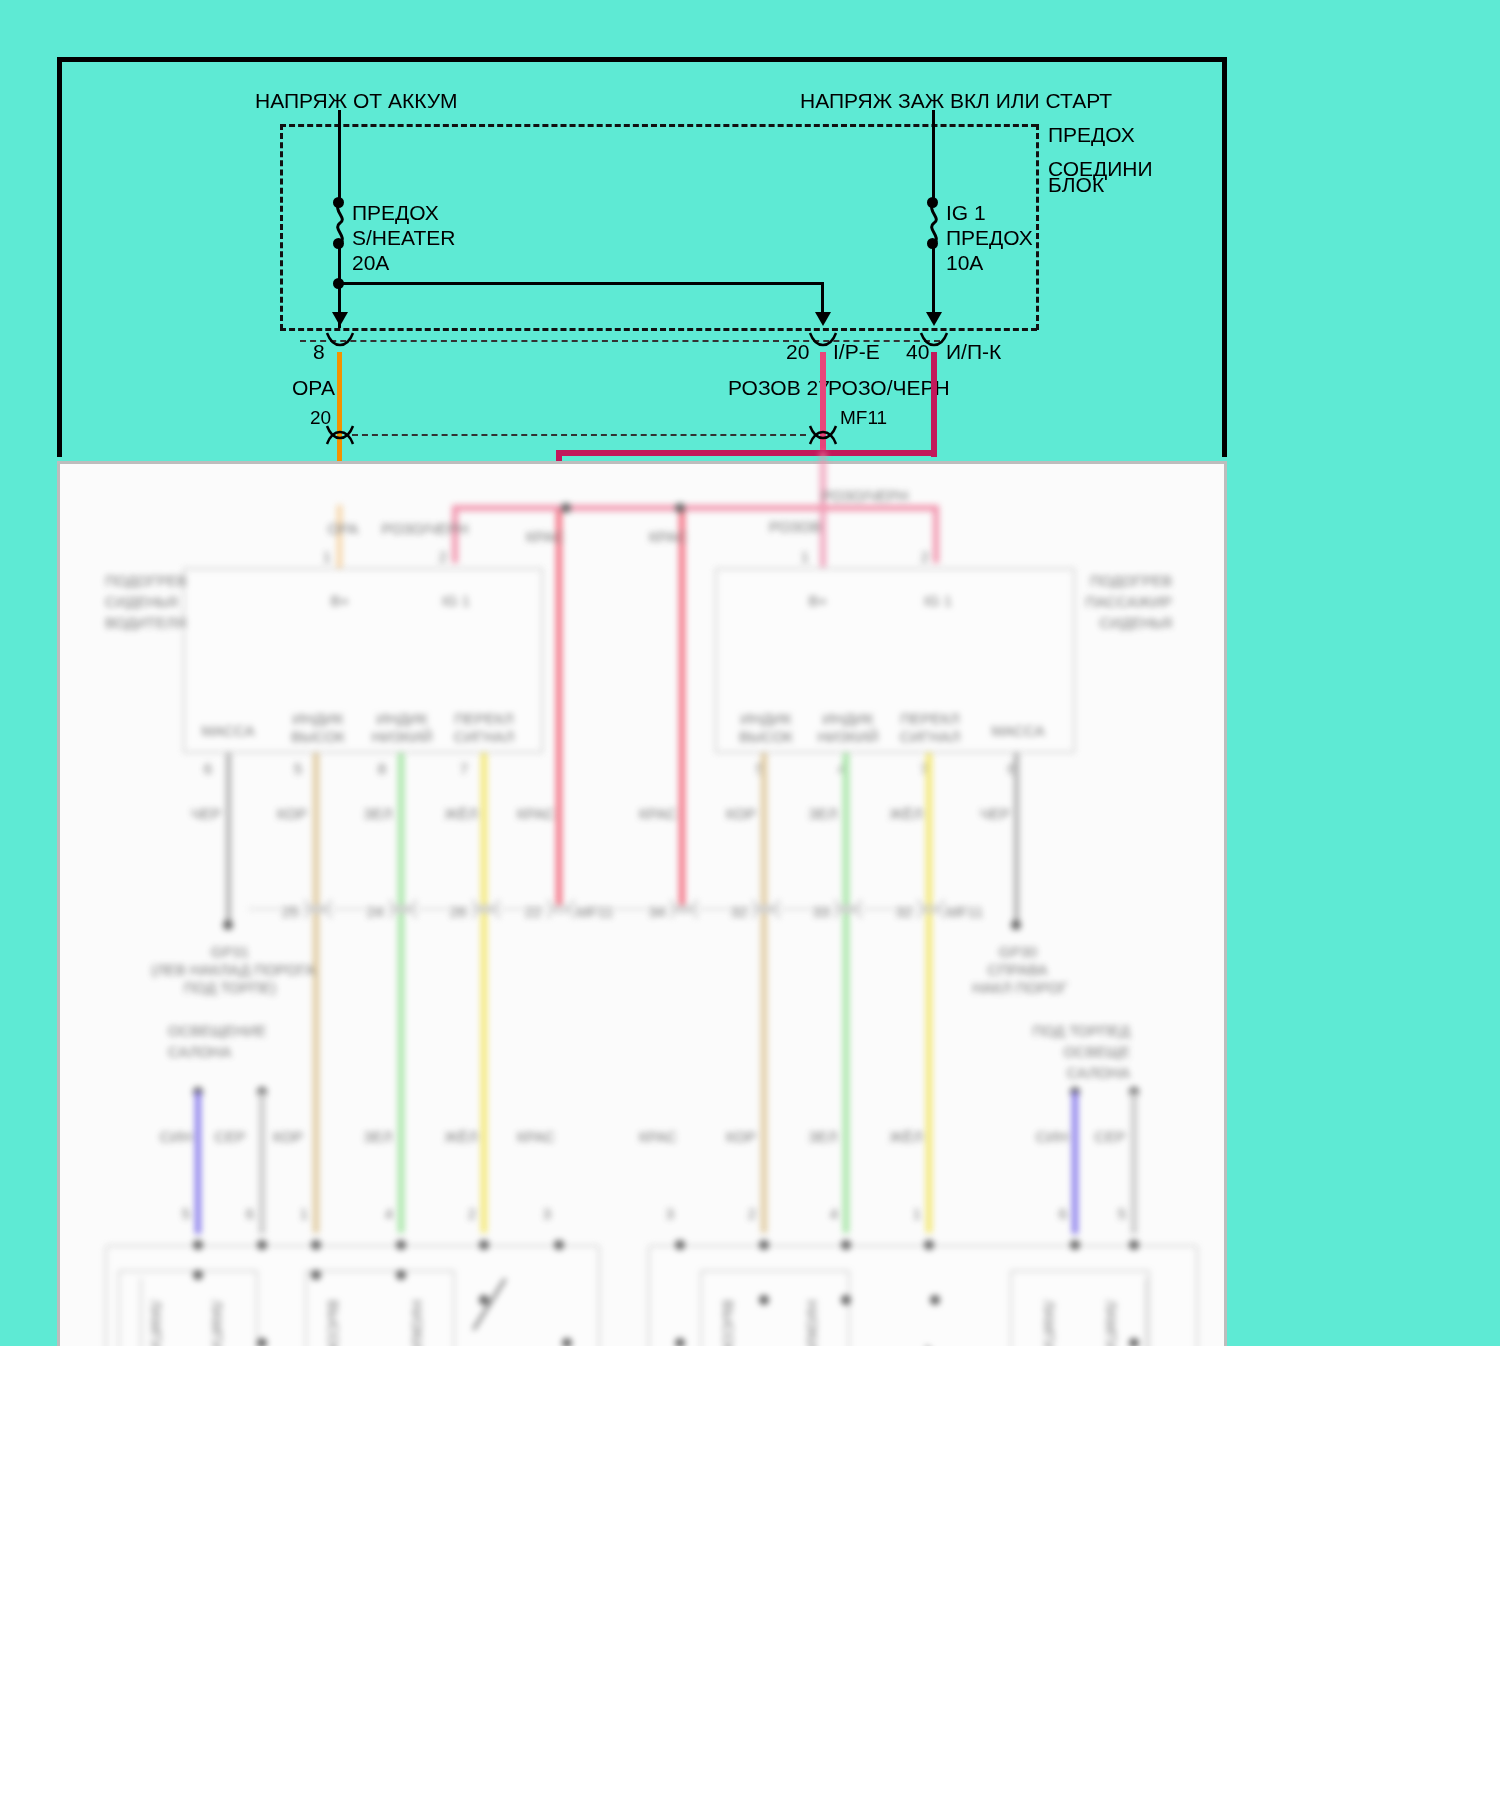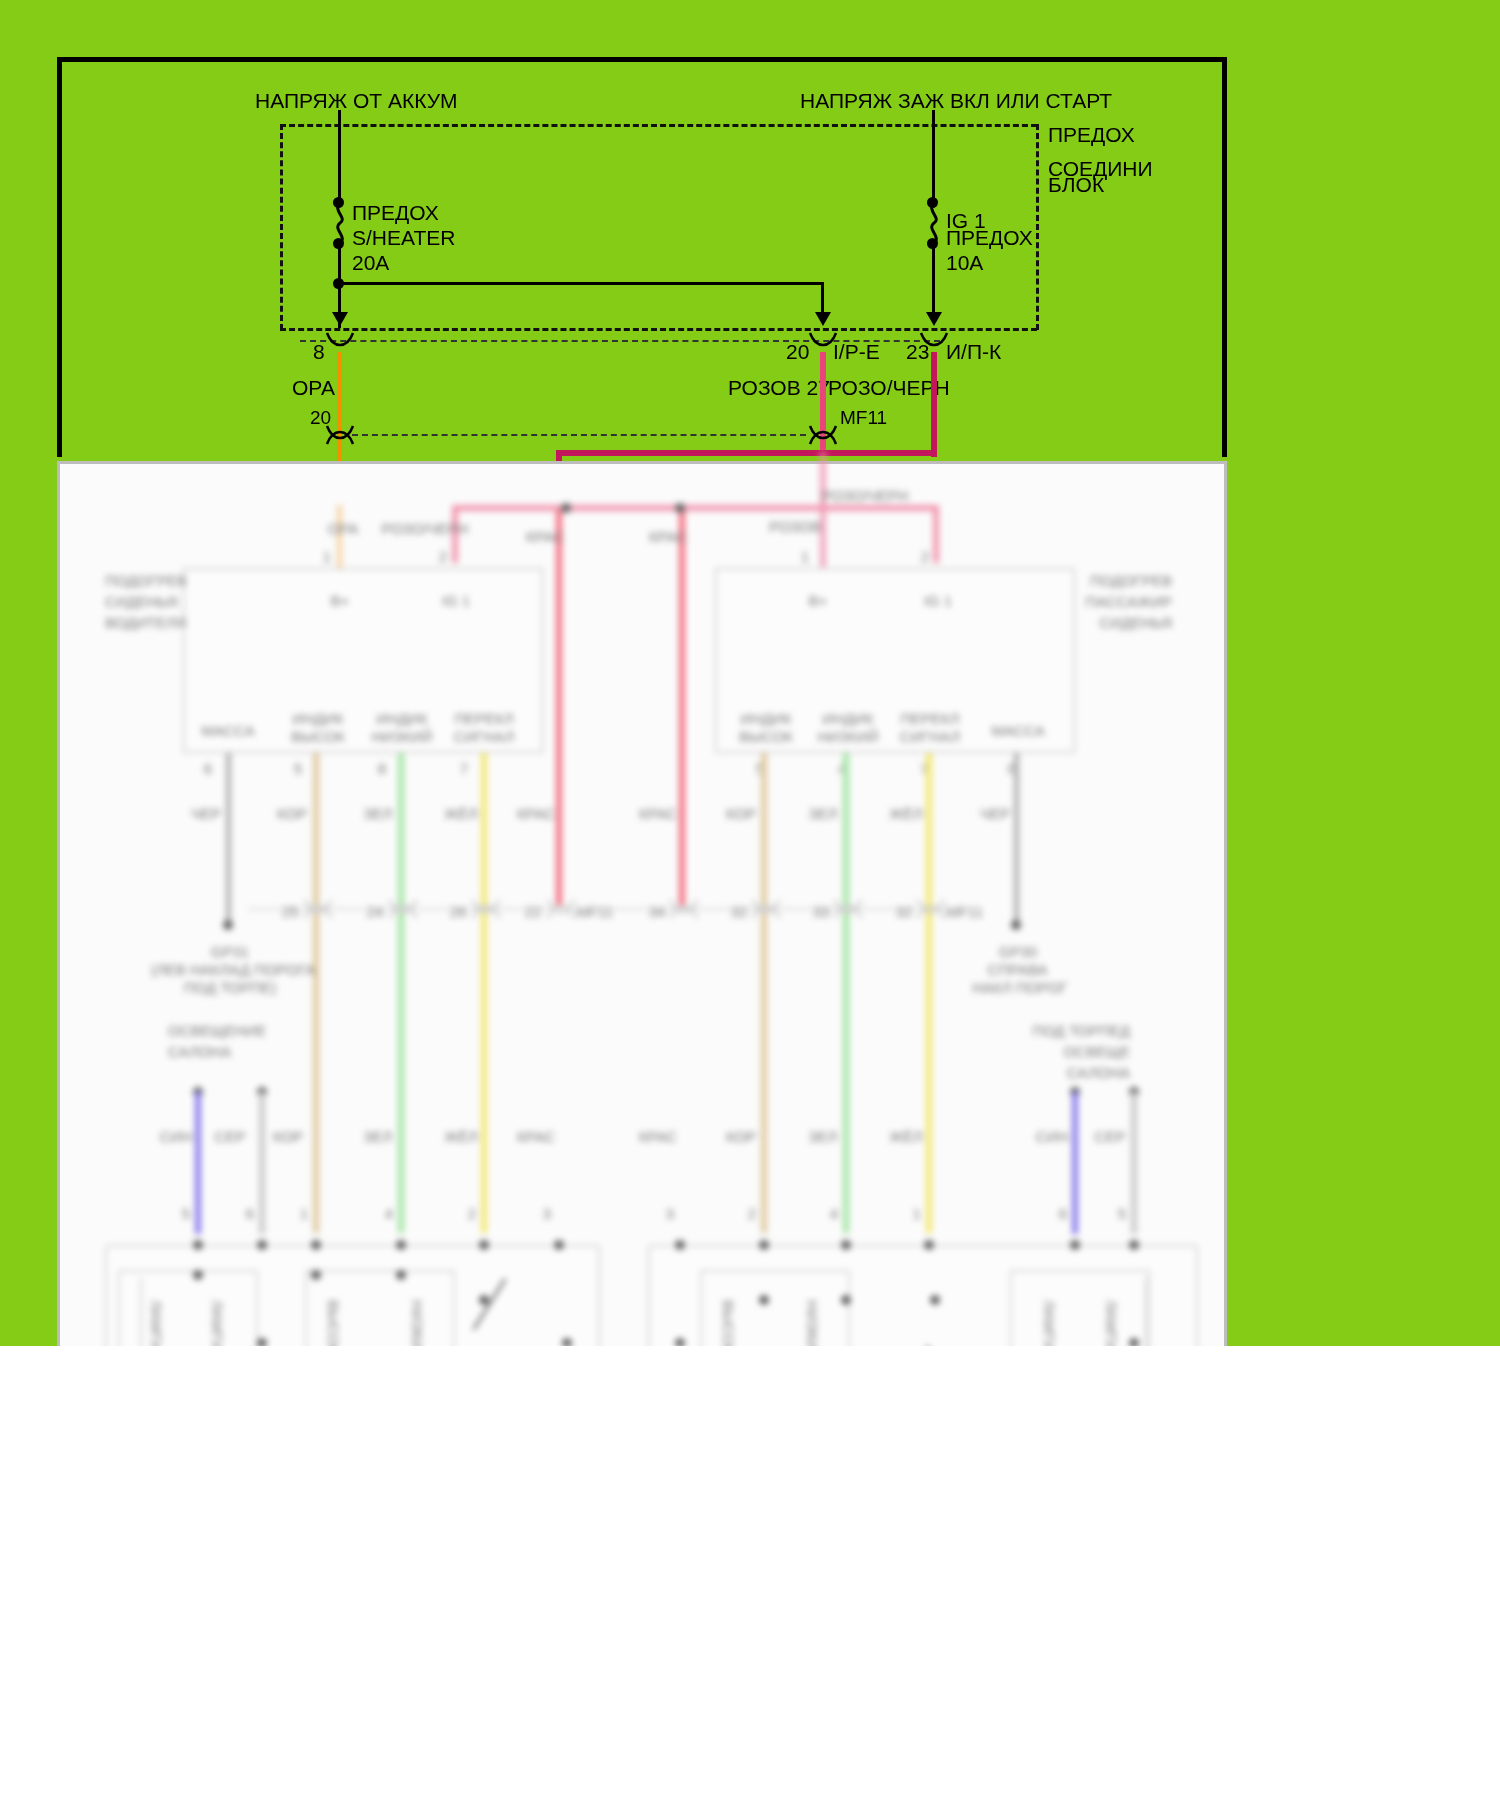--- a/index.html
+++ b/index.html
@@ -1,17 +1,17 @@
 <!DOCTYPE html>
 <html><head>
 <meta charset="utf-8">
 <style>
   html,body{margin:0;padding:0;background:#ffffff;}
   body{font-family:"Liberation Sans","DejaVu Sans",sans-serif;}
-  #page{position:relative;width:1500px;height:1346px;background:#84cc16;overflow:hidden;}
+  #page{position:relative;width:1500px;height:1346px;background:#5eead4;overflow:hidden;}
   
   .frame-top{position:absolute;left:57px;top:57px;width:1170px;height:5px;background:#000;}
   .frame-left{position:absolute;left:57px;top:57px;width:5px;height:400px;background:#000;}
   .frame-right{position:absolute;left:1222px;top:57px;width:5px;height:400px;background:#000;}
 
   
   .panel{position:absolute;left:57px;top:461px;width:1170px;height:1055px;background:#fbfbfb;
          border:3px solid #bdbdbd;box-sizing:border-box;}
 
   .txt{position:absolute;white-space:pre;color:#000;font-size:21px;line-height:25px;}
@@ -86,40 +86,40 @@
 
   <div class="ln" style="left:932px;top:110px;width:3px;height:92px;"></div>
   <div class="dot" style="left:927px;top:197px;"></div>
   <svg class="fuse" style="left:925px;top:202px;" viewBox="0 0 18 42">
     <path d="M9 0 C 1 9, 17 16, 9 21 C 1 27, 17 34, 9 42" stroke="#000" stroke-width="3" fill="none"></path>
   </svg>
   <div class="dot" style="left:927px;top:238px;"></div>
   <div class="ln" style="left:932px;top:244px;width:3px;height:70px;"></div>
   <div class="arw" style="left:926px;top:312px;"></div>
 
-  <div class="txt" style="left:946px;top:208px;">IG 1</div>
+  <div class="txt" style="left:946px;top:200px;">IG 1</div>
   <div class="txt" style="left:946px;top:225px;">ПРЕДОХ</div>
   <div class="txt" style="left:946px;top:250px;">10A</div>
 
   <div class="dashH thin" style="left:300px;top:340px;width:640px;"></div>
 
   <svg class="brk" style="left:325px;top:331px;" viewBox="0 0 30 22">
     <path d="M2 2 C 8 18, 22 18, 28 2" stroke="#000" stroke-width="2.5" fill="none"></path>
   </svg>
   <svg class="brk" style="left:808px;top:331px;" viewBox="0 0 30 22">
     <path d="M2 2 C 8 18, 22 18, 28 2" stroke="#000" stroke-width="2.5" fill="none"></path>
   </svg>
   <svg class="brk" style="left:919px;top:331px;" viewBox="0 0 30 22">
     <path d="M2 2 C 8 18, 22 18, 28 2" stroke="#000" stroke-width="2.5" fill="none"></path>
   </svg>
 
   <div class="txt" style="left:313px;top:339px;">8</div>
   <div class="txt" style="left:786px;top:339px;">20</div>
   <div class="txt" style="left:833px;top:339px;">I/P-E</div>
-  <div class="txt" style="left:906px;top:339px;">23</div>
+  <div class="txt" style="left:906px;top:339px;">40</div>
   <div class="txt" style="left:946px;top:339px;">И/П-К</div>
 
   <div class="txt" style="left:292px;top:375px;">ОРА</div>
   <div class="txt" style="left:728px;top:375px;">РОЗОВ 27</div>
   <div class="txt" style="left:828px;top:375px;">РОЗО/ЧЕРН</div>
 
   <div class="wire" style="left:337px;top:352px;width:5px;height:205px;background:#F39200;"></div>
 
   <div class="wire" style="left:820px;top:352px;width:6px;height:100px;background:#E8457A;"></div>
 

